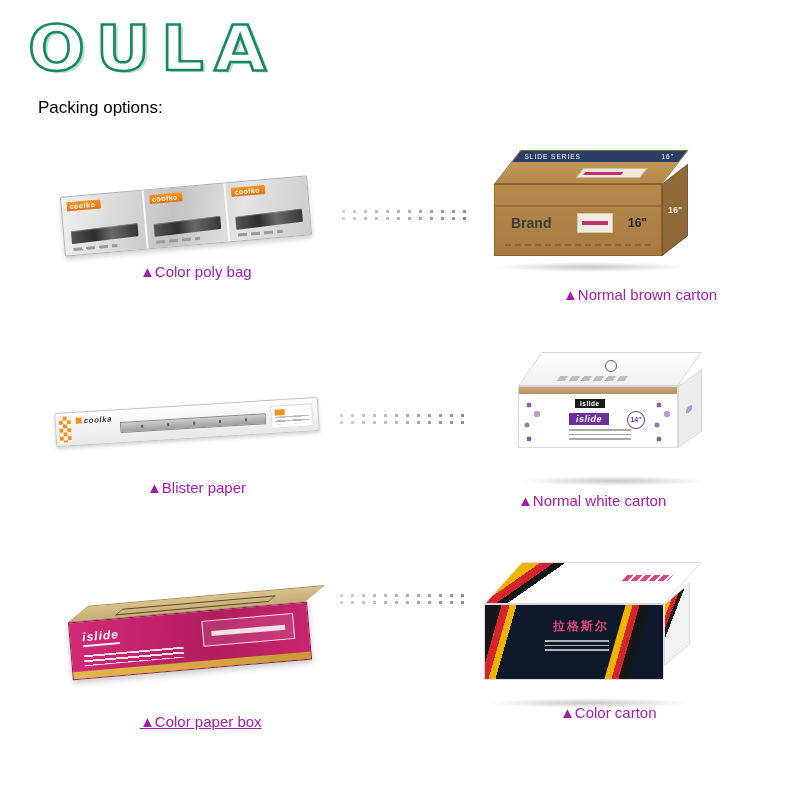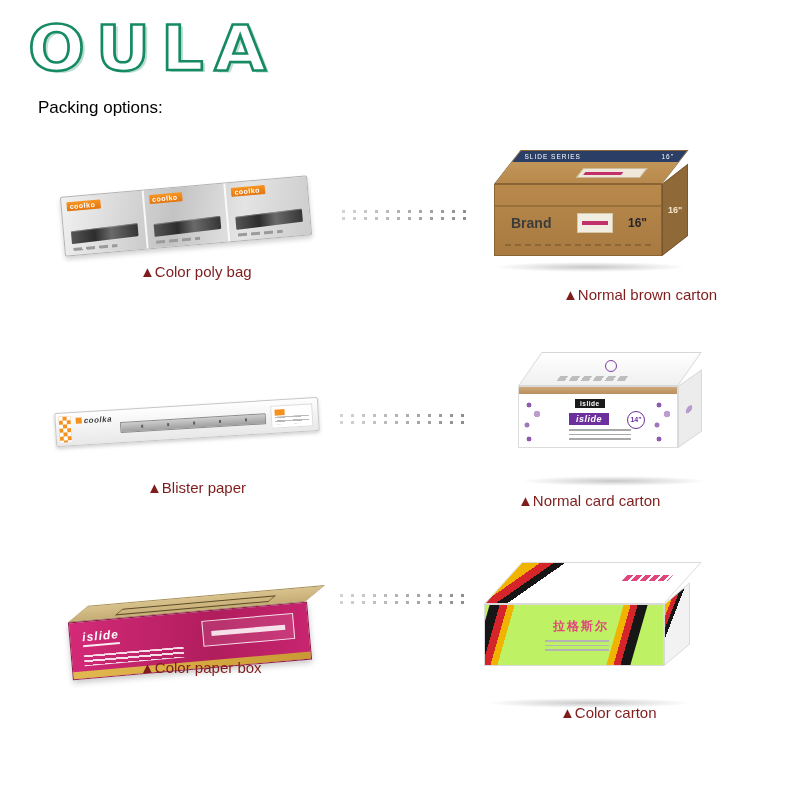--- a/index.html
+++ b/index.html
@@ -13,21 +13,21 @@
     color: #ffffff;
     -webkit-text-stroke: 2.5px #168a63;
     text-shadow: 3px 2px 0 rgba(22,138,99,.28);
     transform: scaleX(1.08); transform-origin: left top;
     font-family: "DejaVu Sans", "Liberation Sans", sans-serif;
   }
   @supports not (-webkit-text-stroke: 1px black) { .logo { color: #168a63; } }
 
   .heading { position: absolute; left: 38px; top: 98px; font-size: 17px; color: #000; text-align: right; }
 
-  .caption { position: absolute; font-size: 15px; color: #7f1d1d; }
+  .caption { position: absolute; font-size: 15px; color: #a21caf; }
 
   
   .dots {
     position: absolute; width: 132px; height: 13px;
     background-image: radial-gradient(circle, #8a8a8a 1.5px, transparent 1.8px);
     background-size: 11px 7px;
     -webkit-mask-image: linear-gradient(90deg, rgba(0,0,0,.35), #000);
     mask-image: linear-gradient(90deg, rgba(0,0,0,.35), #000);
   }
   .d1 { left: 338px; top: 208px; }
@@ -211,22 +211,22 @@
     position: absolute; left: 8px; top: 4px; width: 180px; height: 42px;
     background:
       linear-gradient(118deg, #f0b400 0 16px, #d5242a 16px 28px, #161616 28px 38px, rgba(0,0,0,0) 38px),
       #ffffff;
     border: 1px solid #dadada;
     transform: skewX(-42deg); transform-origin: bottom left;
   }
   .cc-toptext { position: absolute; right: 16px; top: 12px; width: 46px; height: 6px;
     background: repeating-linear-gradient(90deg, #e0457b 0 6px, transparent 6px 9px); }
   .cc-front {
-    position: absolute; left: 8px; top: 46px; width: 180px; height: 62px;
-    background: #bef264; border: 1px solid #dadada; overflow: hidden; padding-left: 20px;
+    position: absolute; left: 8px; top: 46px; width: 180px; height: 76px;
+    background: #0f172a; border: 1px solid #dadada; overflow: hidden; padding-left: 20px;
   }
   .cc-stripes-left { position: absolute; left: -4px; top: -4px; bottom: -4px; width: 30px;
     transform: skewX(-16deg);
     background: linear-gradient(90deg, #161616 0 10px, #d5242a 10px 18px, #f0b400 18px 25px, transparent 25px); }
   .cc-stripes-right { position: absolute; right: 24px; top: -4px; bottom: -4px; width: 24px;
     transform: skewX(-16deg);
     background: linear-gradient(90deg, #f0b400 0 7px, #d5242a 7px 14px, #161616 14px 21px); }
   .cc-text { position: absolute; right: 54px; top: 13px; text-align: right; }
   .cc-brand { color: #e0457b; font-size: 12px; font-weight: bold; letter-spacing: 2px; }
   .cc-lines { margin-top: 5px; margin-left: auto; height: 11px; width: 64px;
@@ -237,21 +237,21 @@
     transform: skewY(-40deg); transform-origin: top left;
     background-image: linear-gradient(120deg, #f0b400 0 6px, #d5242a 6px 12px, #161616 12px 17px, transparent 17px);
     background-repeat: no-repeat;
   }
 
   
   .cap1 { left: 140px; top: 263px; }
   .cap2 { left: 528px; top: 286px; margin-left: 35px; }
   .cap3 { left: 147px; top: 479px; }
   .cap4 { left: 518px; top: 492px; }
-  .cap5 { left: 140px; top: 659px; }
+  .cap5 { left: 140px; top: 713px; text-decoration: underline; }
   .cap6 { left: 560px; top: 704px; text-align: center; }
 </style>
 </head>
 <body>
 
 <div class="logo">OULA</div>
 <div class="heading">Packing options:</div>
 
 <div class="polybag-wrap">
   <div class="polybag">
@@ -320,21 +320,21 @@
     <div class="wc-floral left"></div>
     <div class="wc-floral right"></div>
     <span class="wc-badge">islide</span>
     <span class="wc-logo">islide</span>
     <div class="wc-circle">14"</div>
     <div class="wc-lines"></div>
   </div>
   <div class="wc-side"></div>
 </div>
 <div class="shadow" style="left:520px;top:476px;width:188px;"></div>
-<div class="caption cap4">▲Normal card carton</div>
+<div class="caption cap4">▲Normal white carton</div>
 
 <div class="pbox-wrap">
   <div class="pbox">
     <div class="pb-top"></div>
     <div class="pb-front">
       <span class="pb-logo">islide</span>
       <div class="pb-lines"></div>
       <div class="pb-diagram"></div>
       <div class="pb-gold"></div>
     </div>

